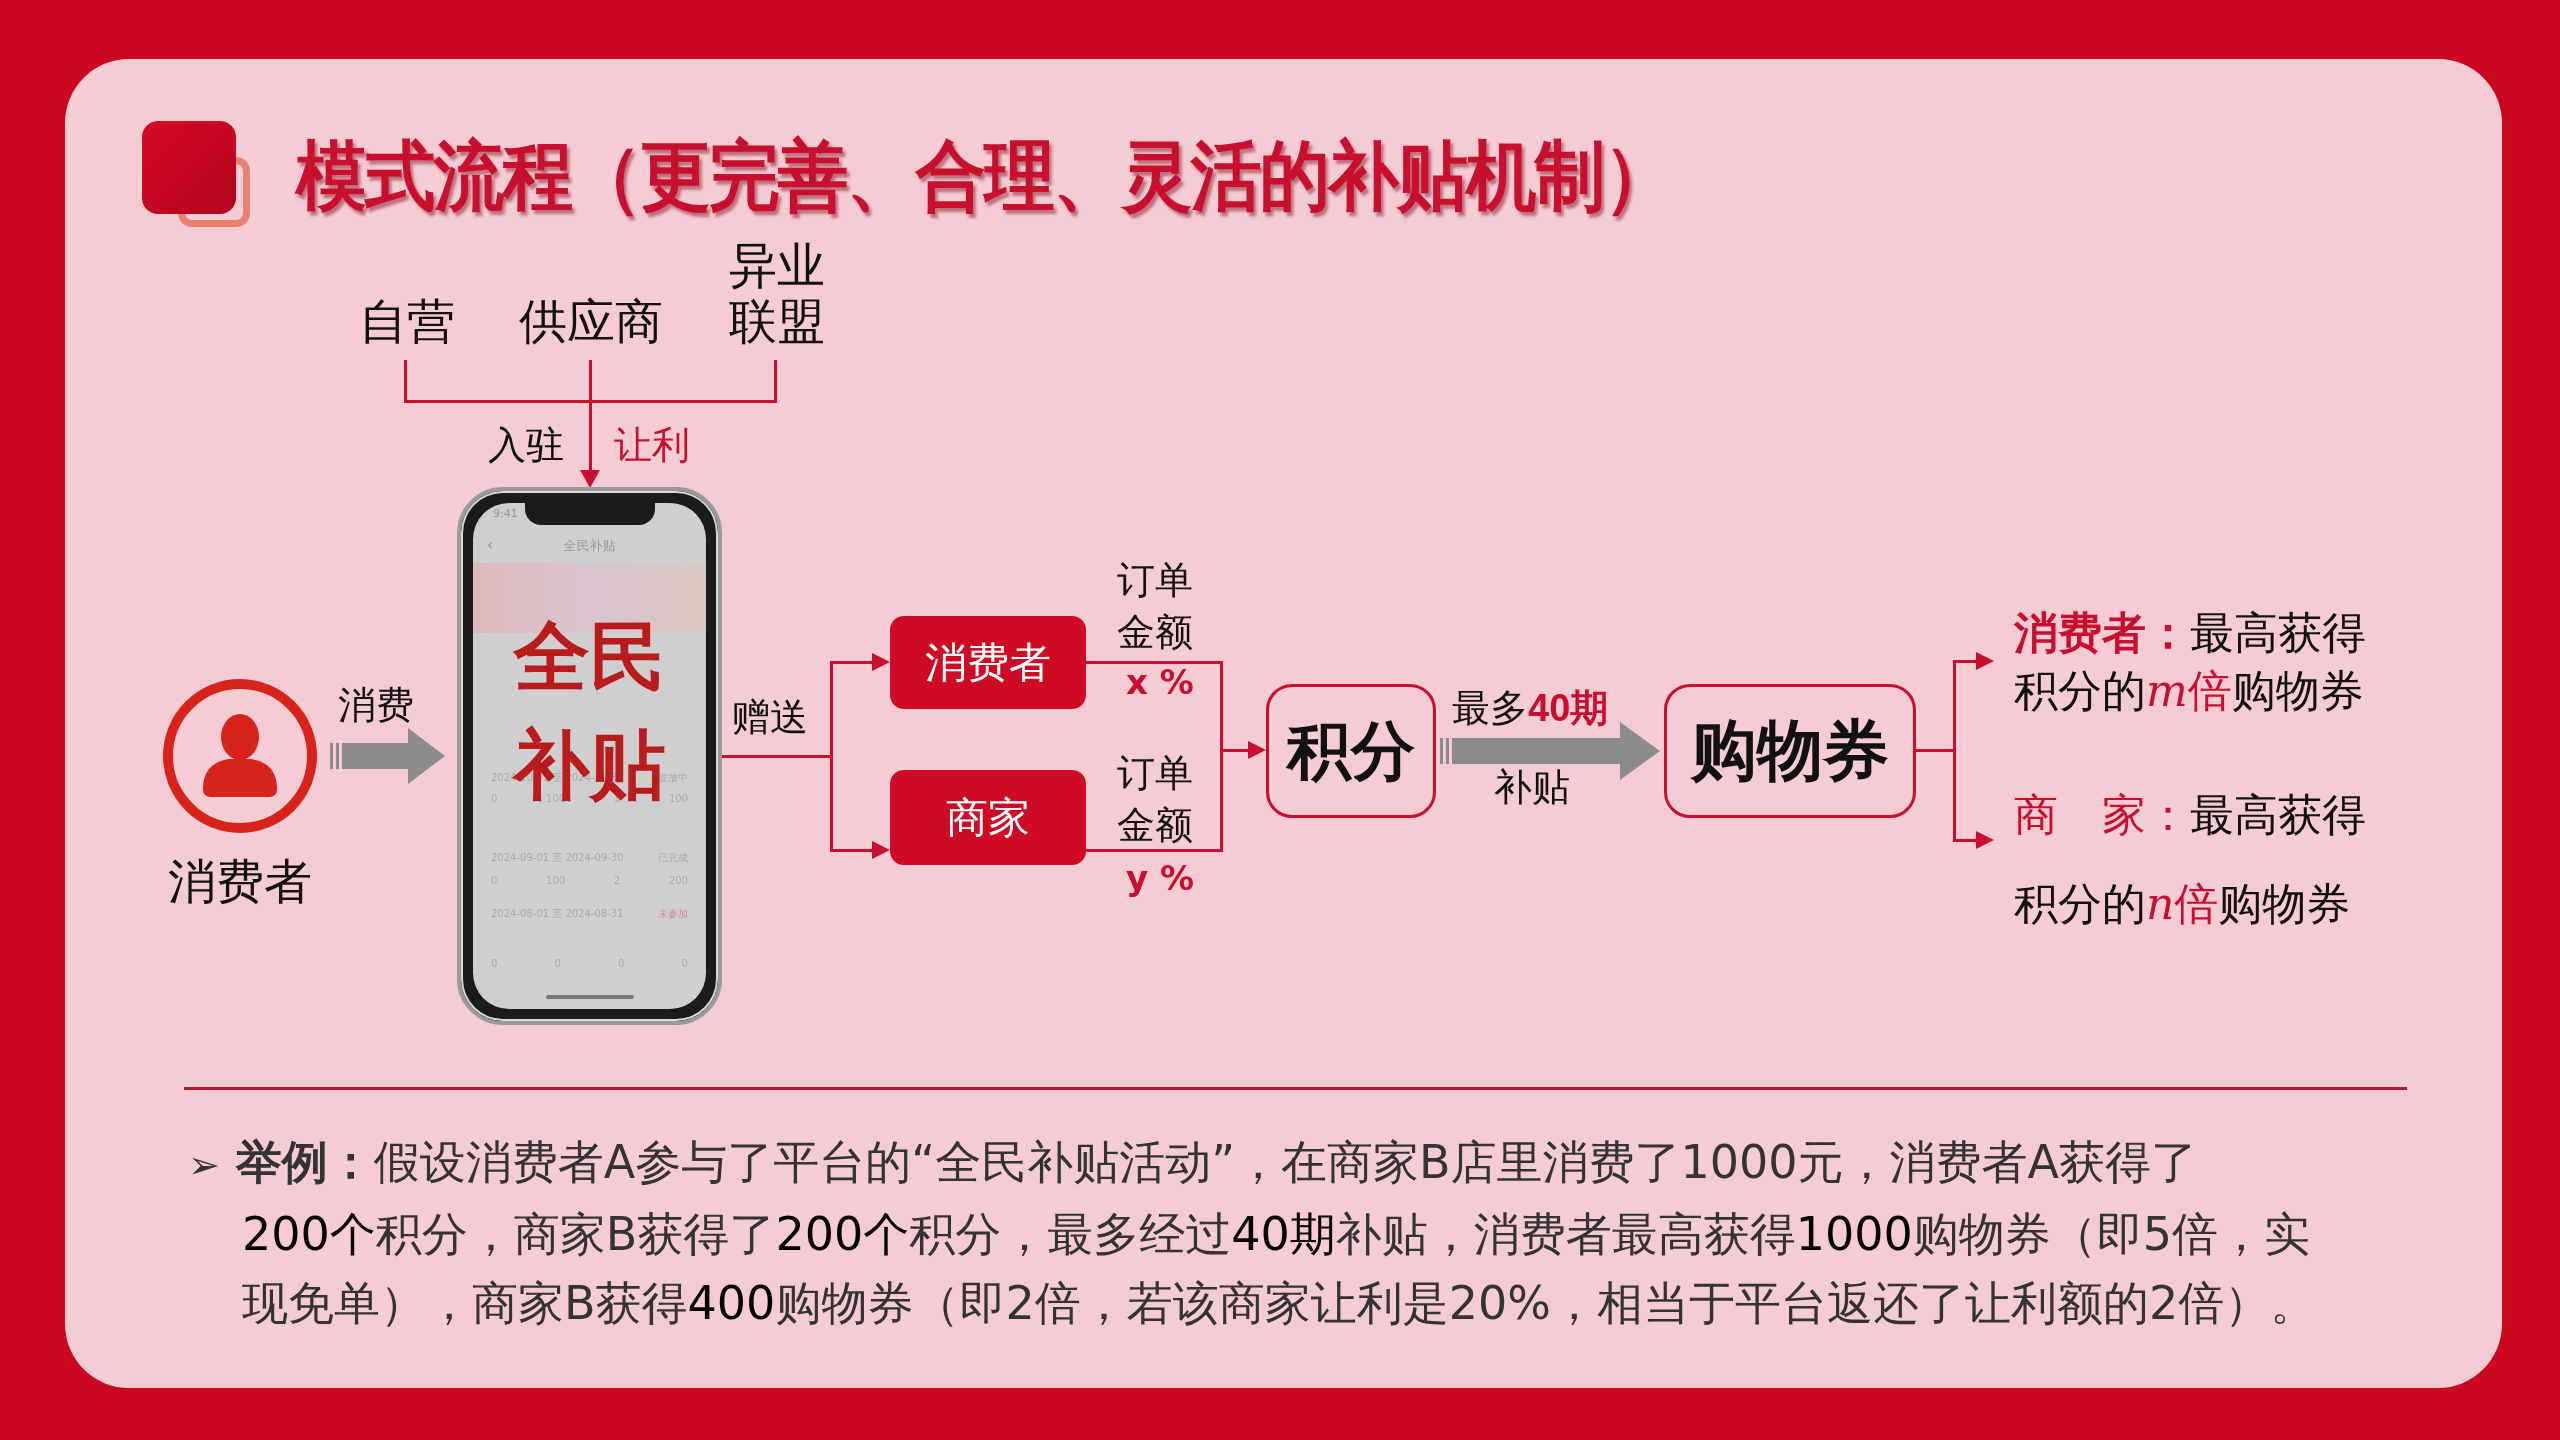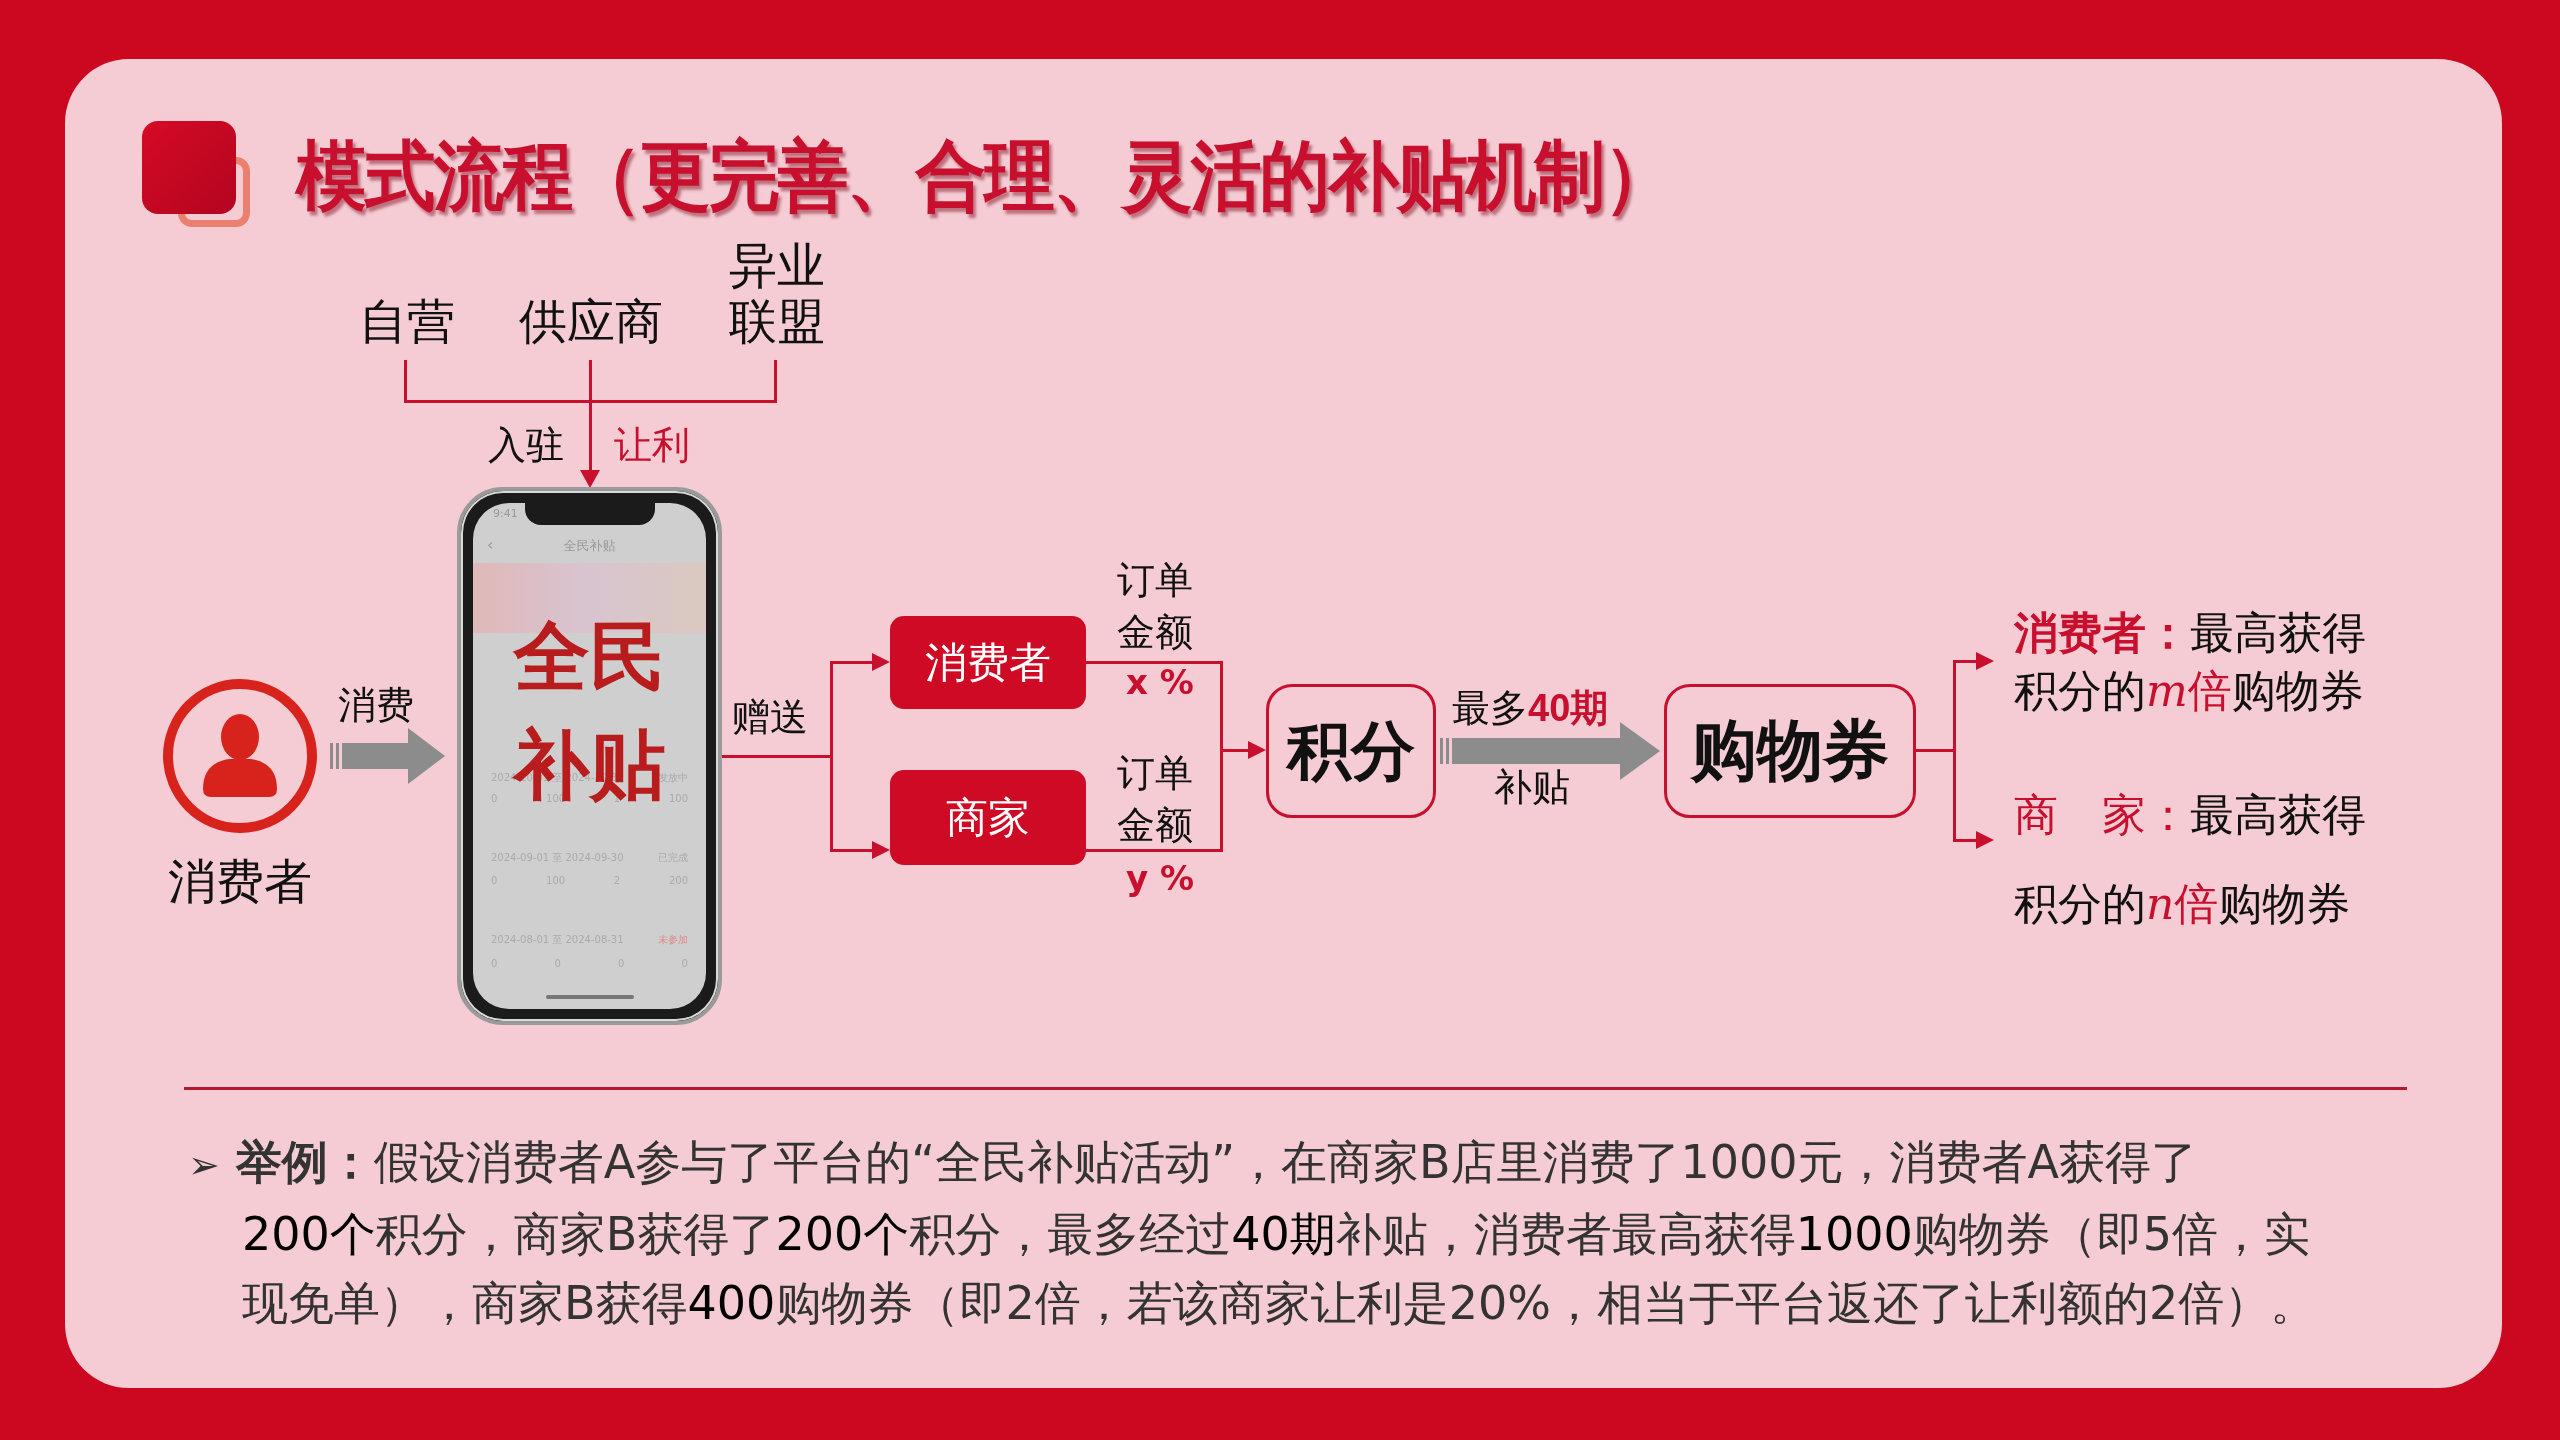--- a/index.html
+++ b/index.html
@@ -142,21 +142,21 @@
     <div class="phone-row" style="top:348px;">
         <span>2024-09-01 至 2024-09-30</span>
         <span>已完成</span>
       </div>
     <div class="phone-row" style="top:372px;">
         <span>0</span>
         <span>100</span>
         <span>2</span>
         <span>200</span>
       </div>
-    <div class="phone-row" style="top:430px;text-align:right;">
+    <div class="phone-row" style="top:404px;text-align:right;">
         <span>2024-08-01 至 2024-08-31</span>
         <span style="color:#d88;">未参加</span>
       </div>
     <div class="phone-row" style="top:455px;">
         <span>0</span>
         <span>0</span>
         <span>0</span>
         <span>0</span>
       </div>
     <div class="phone-overlay">

